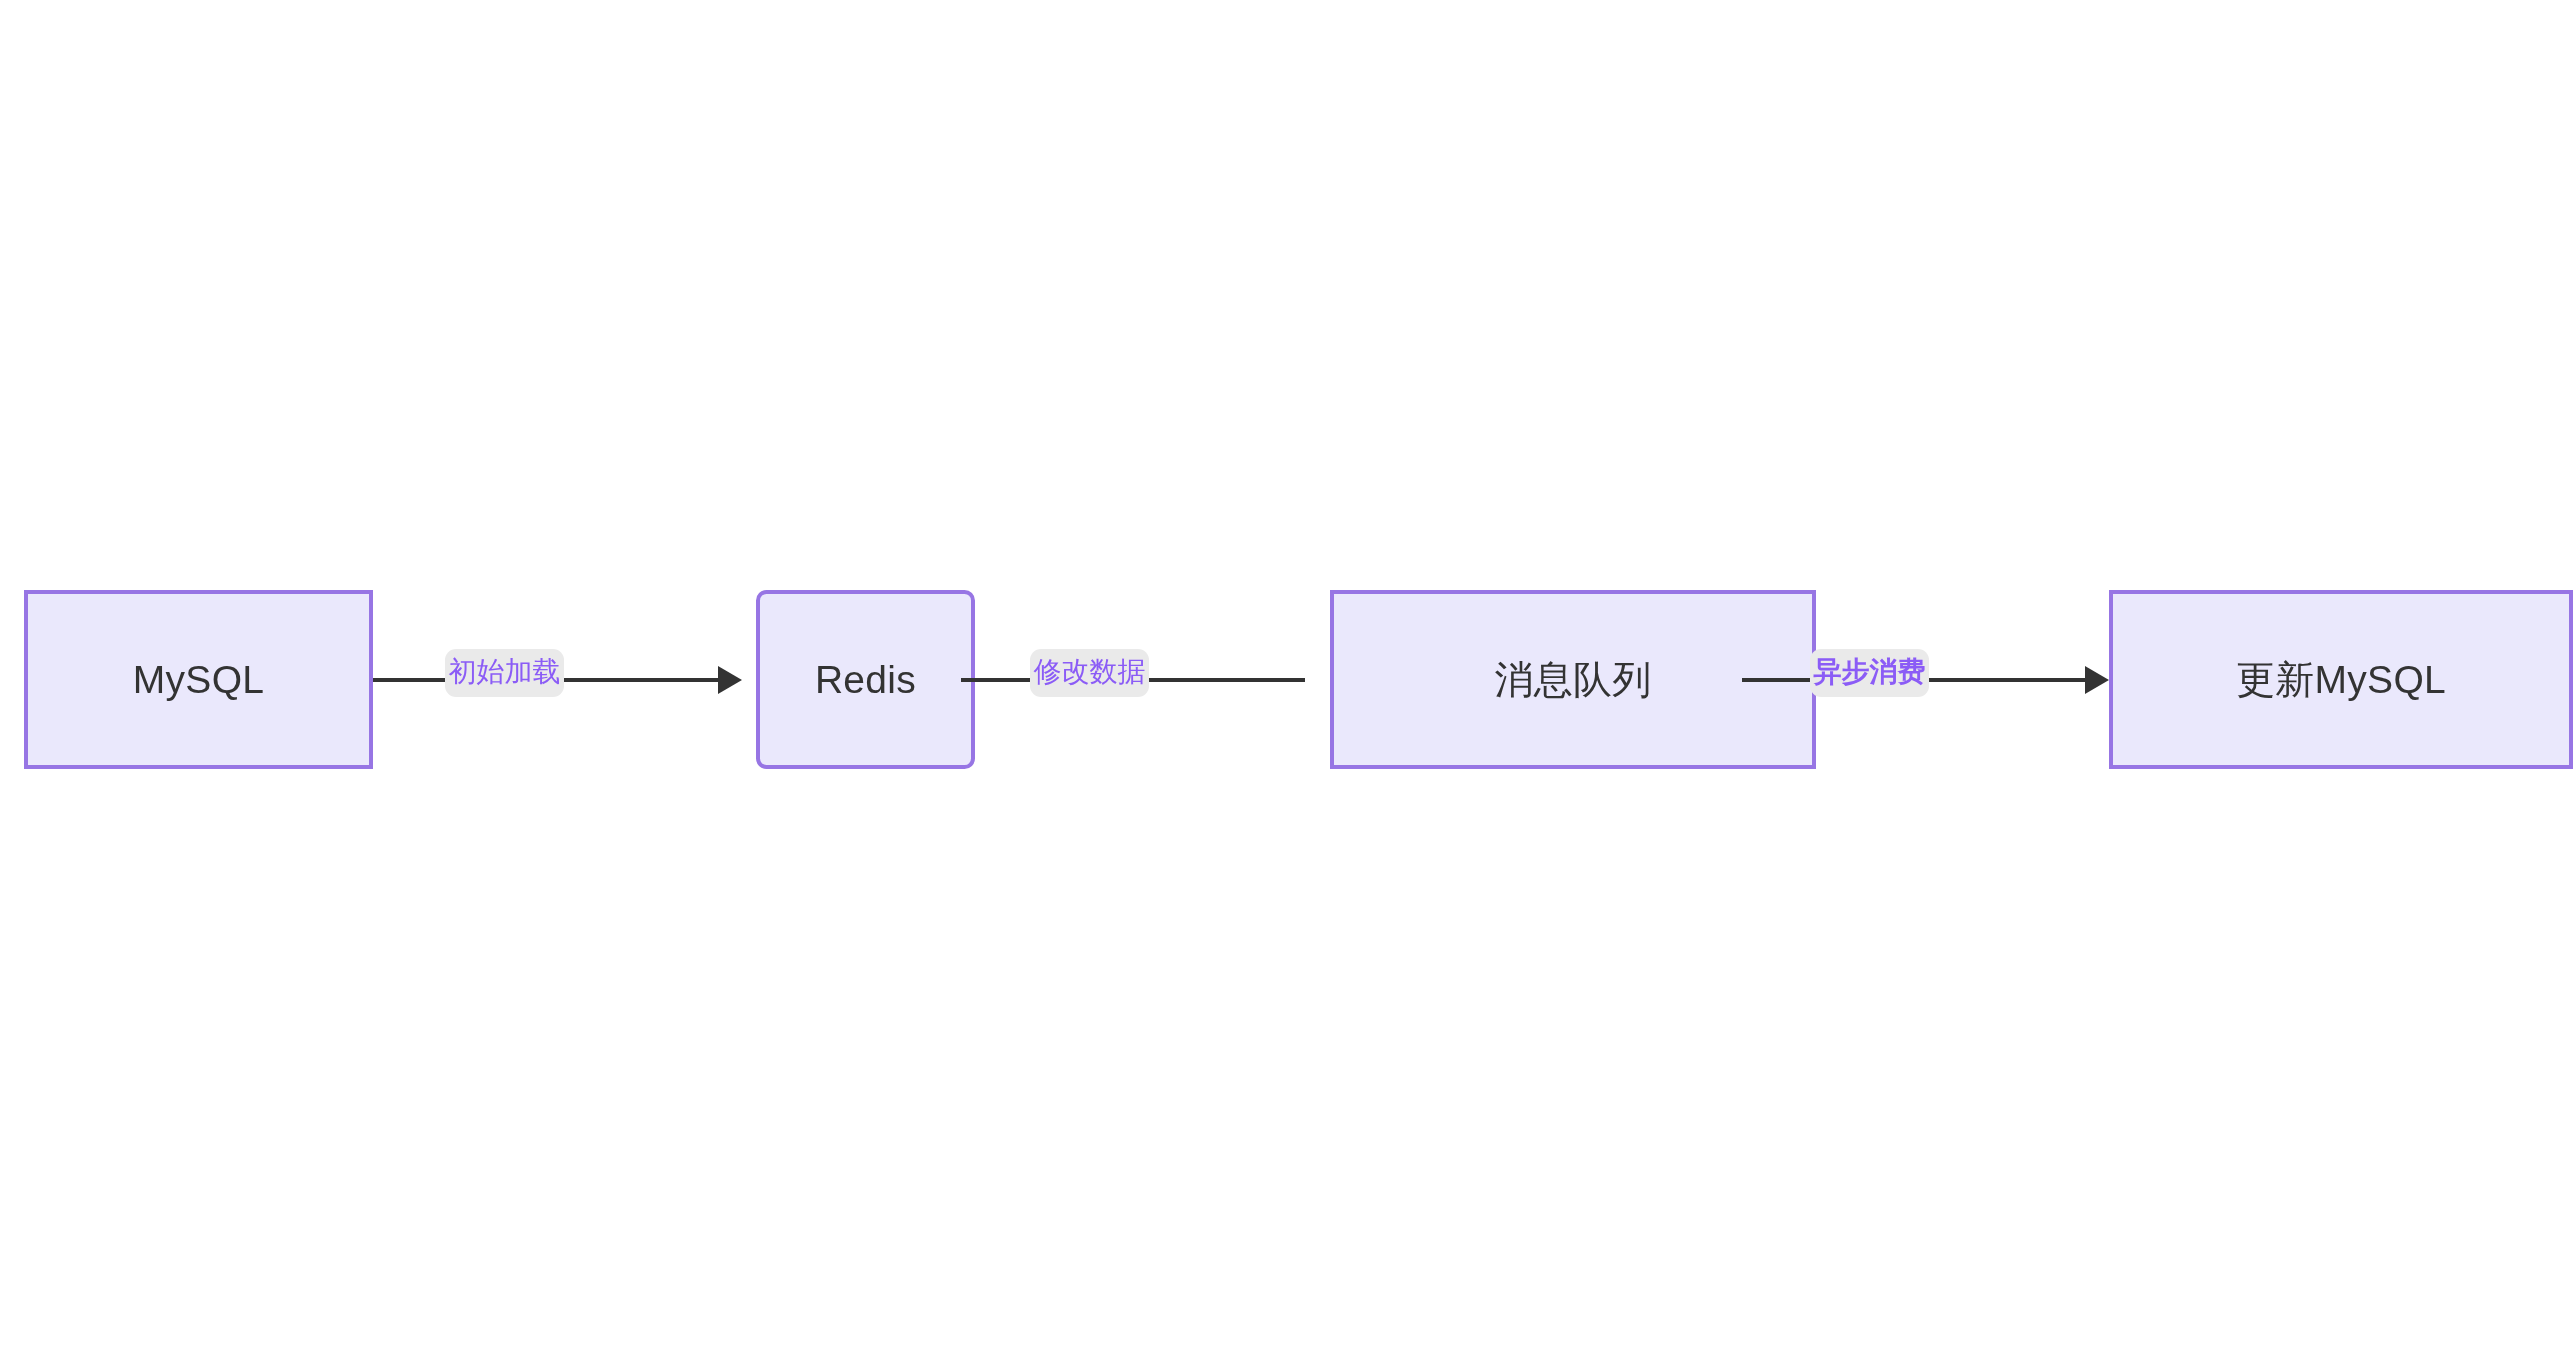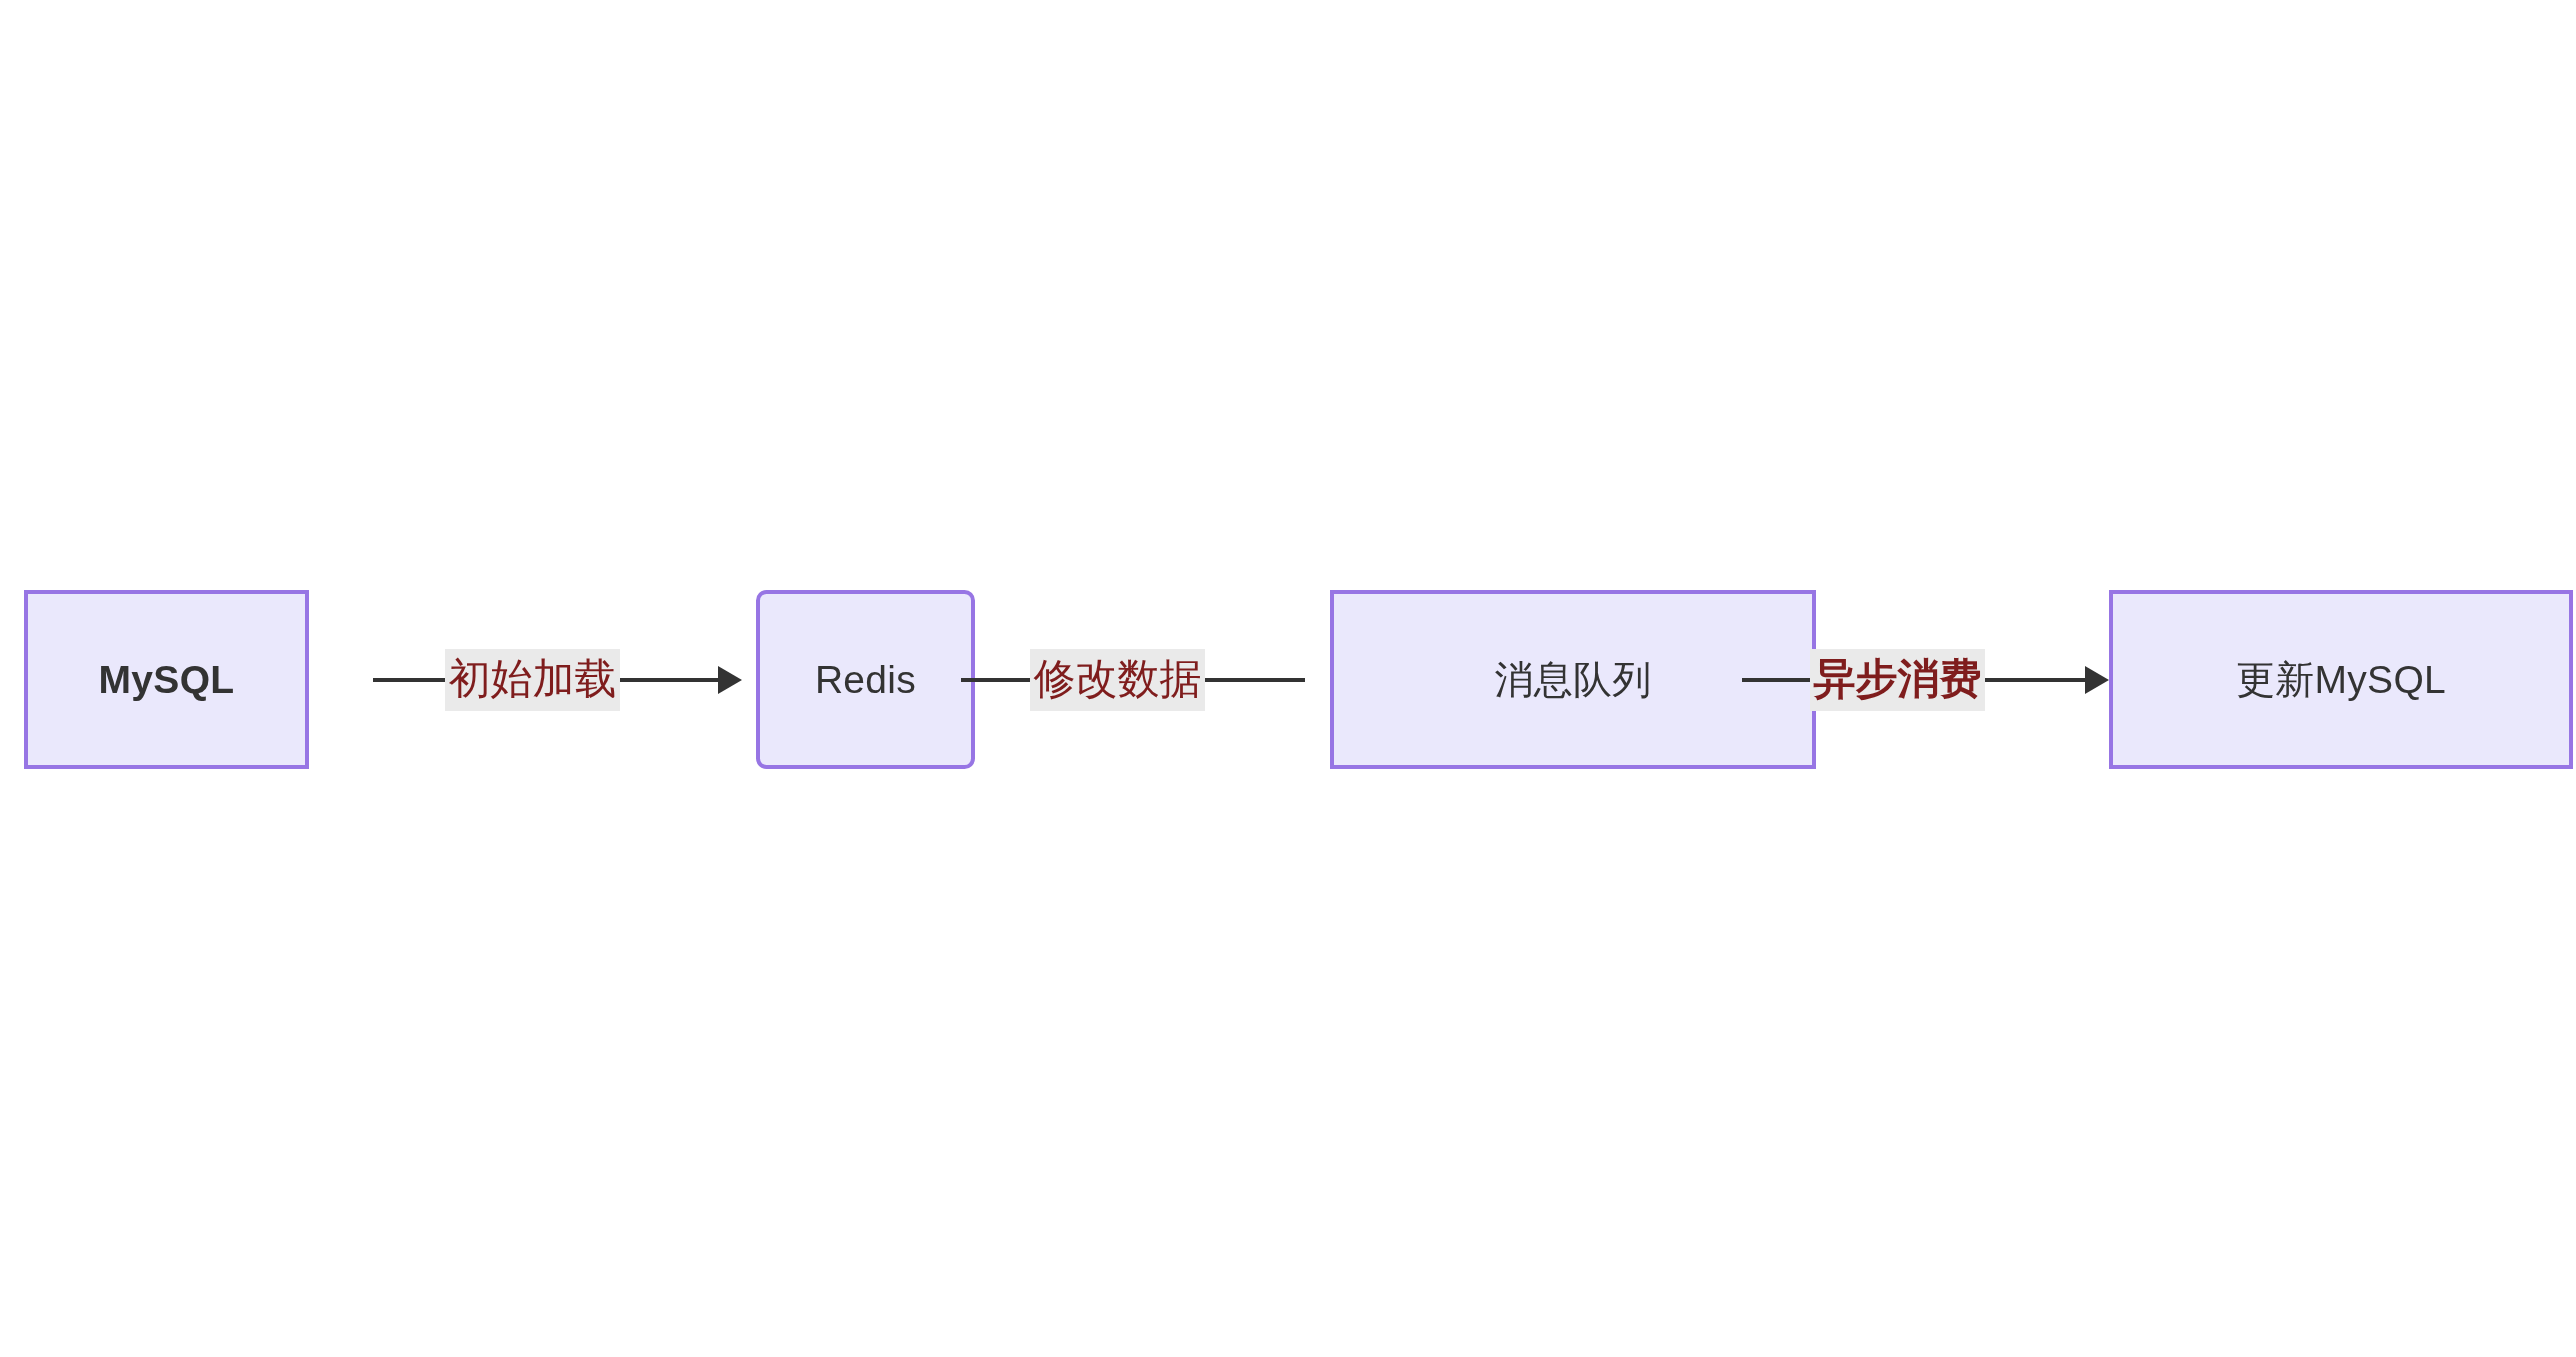--- a/index.html
+++ b/index.html
@@ -45,21 +45,21 @@
     border-radius: 10.4px;
   }
   .node-label {
     font-size: 39px;
     line-height: 1;
     color: #333333;
     white-space: nowrap;
     letter-spacing: 0.3px;
   }
 
-  #node-mysql        { left: 24px;   width: 285px; font-weight: bold; }
+  #node-mysql        { left: 24px;   width: 349px; }
   #node-redis        { left: 742px; width: 219px; margin-left: 14px; }
   #node-mq           { left: 1330px; width: 486px; }
   #node-update-mysql { left: 2109px; width: 464px; }
 
   
   .edge {
     position: absolute;
     top: 76px;           
     height: 28px;
   }
@@ -77,25 +77,26 @@
     width: 0;
     height: 0;
     border-top: 14px solid transparent;
     border-bottom: 14px solid transparent;
     border-left: 24px solid #333333;
   }
   .edge-label {
     position: absolute;
     top: -17.4px;
     background: #eaeaea;
-    color: #7f1d1d;
-    font-size: 42px;
+    color: #8b5cf6;
+    font-size: 28px;
     line-height: 1;
     padding: 9.8px 3.5px 11px 3.5px;
     white-space: nowrap;
+    border-radius: 11px;
   }
 
   
   #edge-1 { left: 373px;  width: 369px; }
   #edge-1 .edge-line  { width: 345px; }
   #edge-1 .edge-label { left: 72px; }
 
   
   #edge-2 { left: 961px; width: 422px; }
   #edge-2 .edge-line  { width: 344px; }

